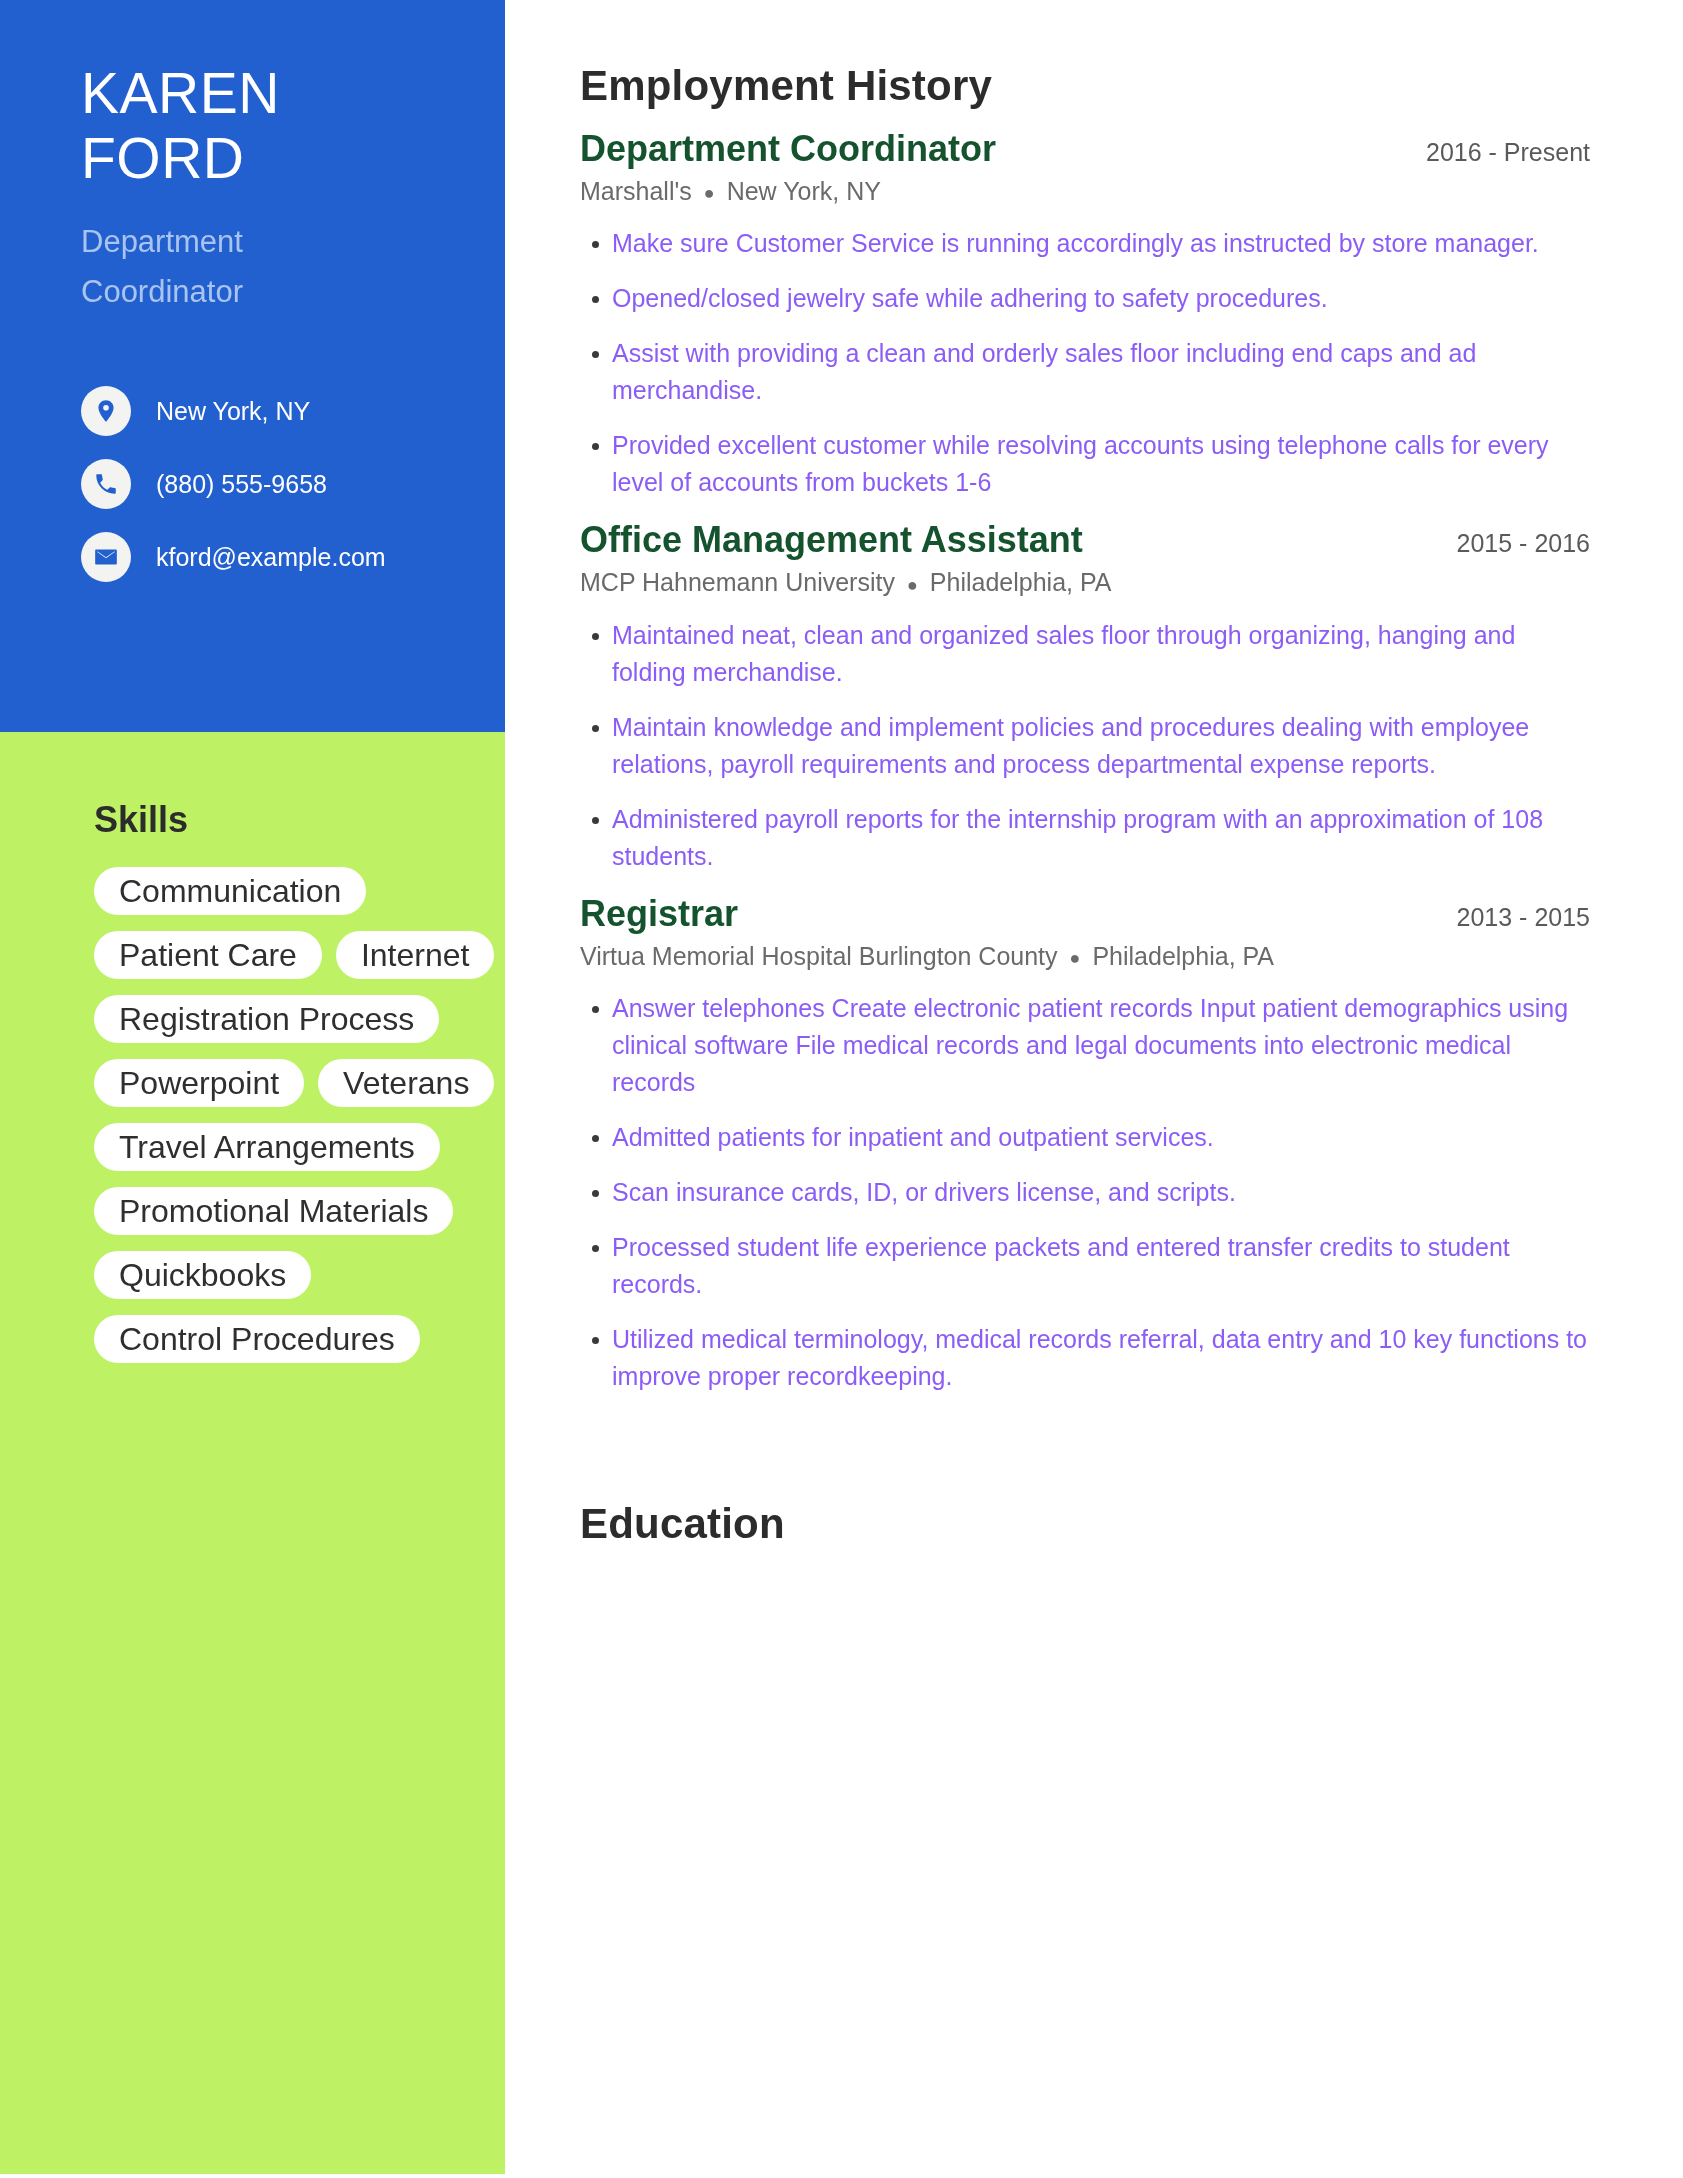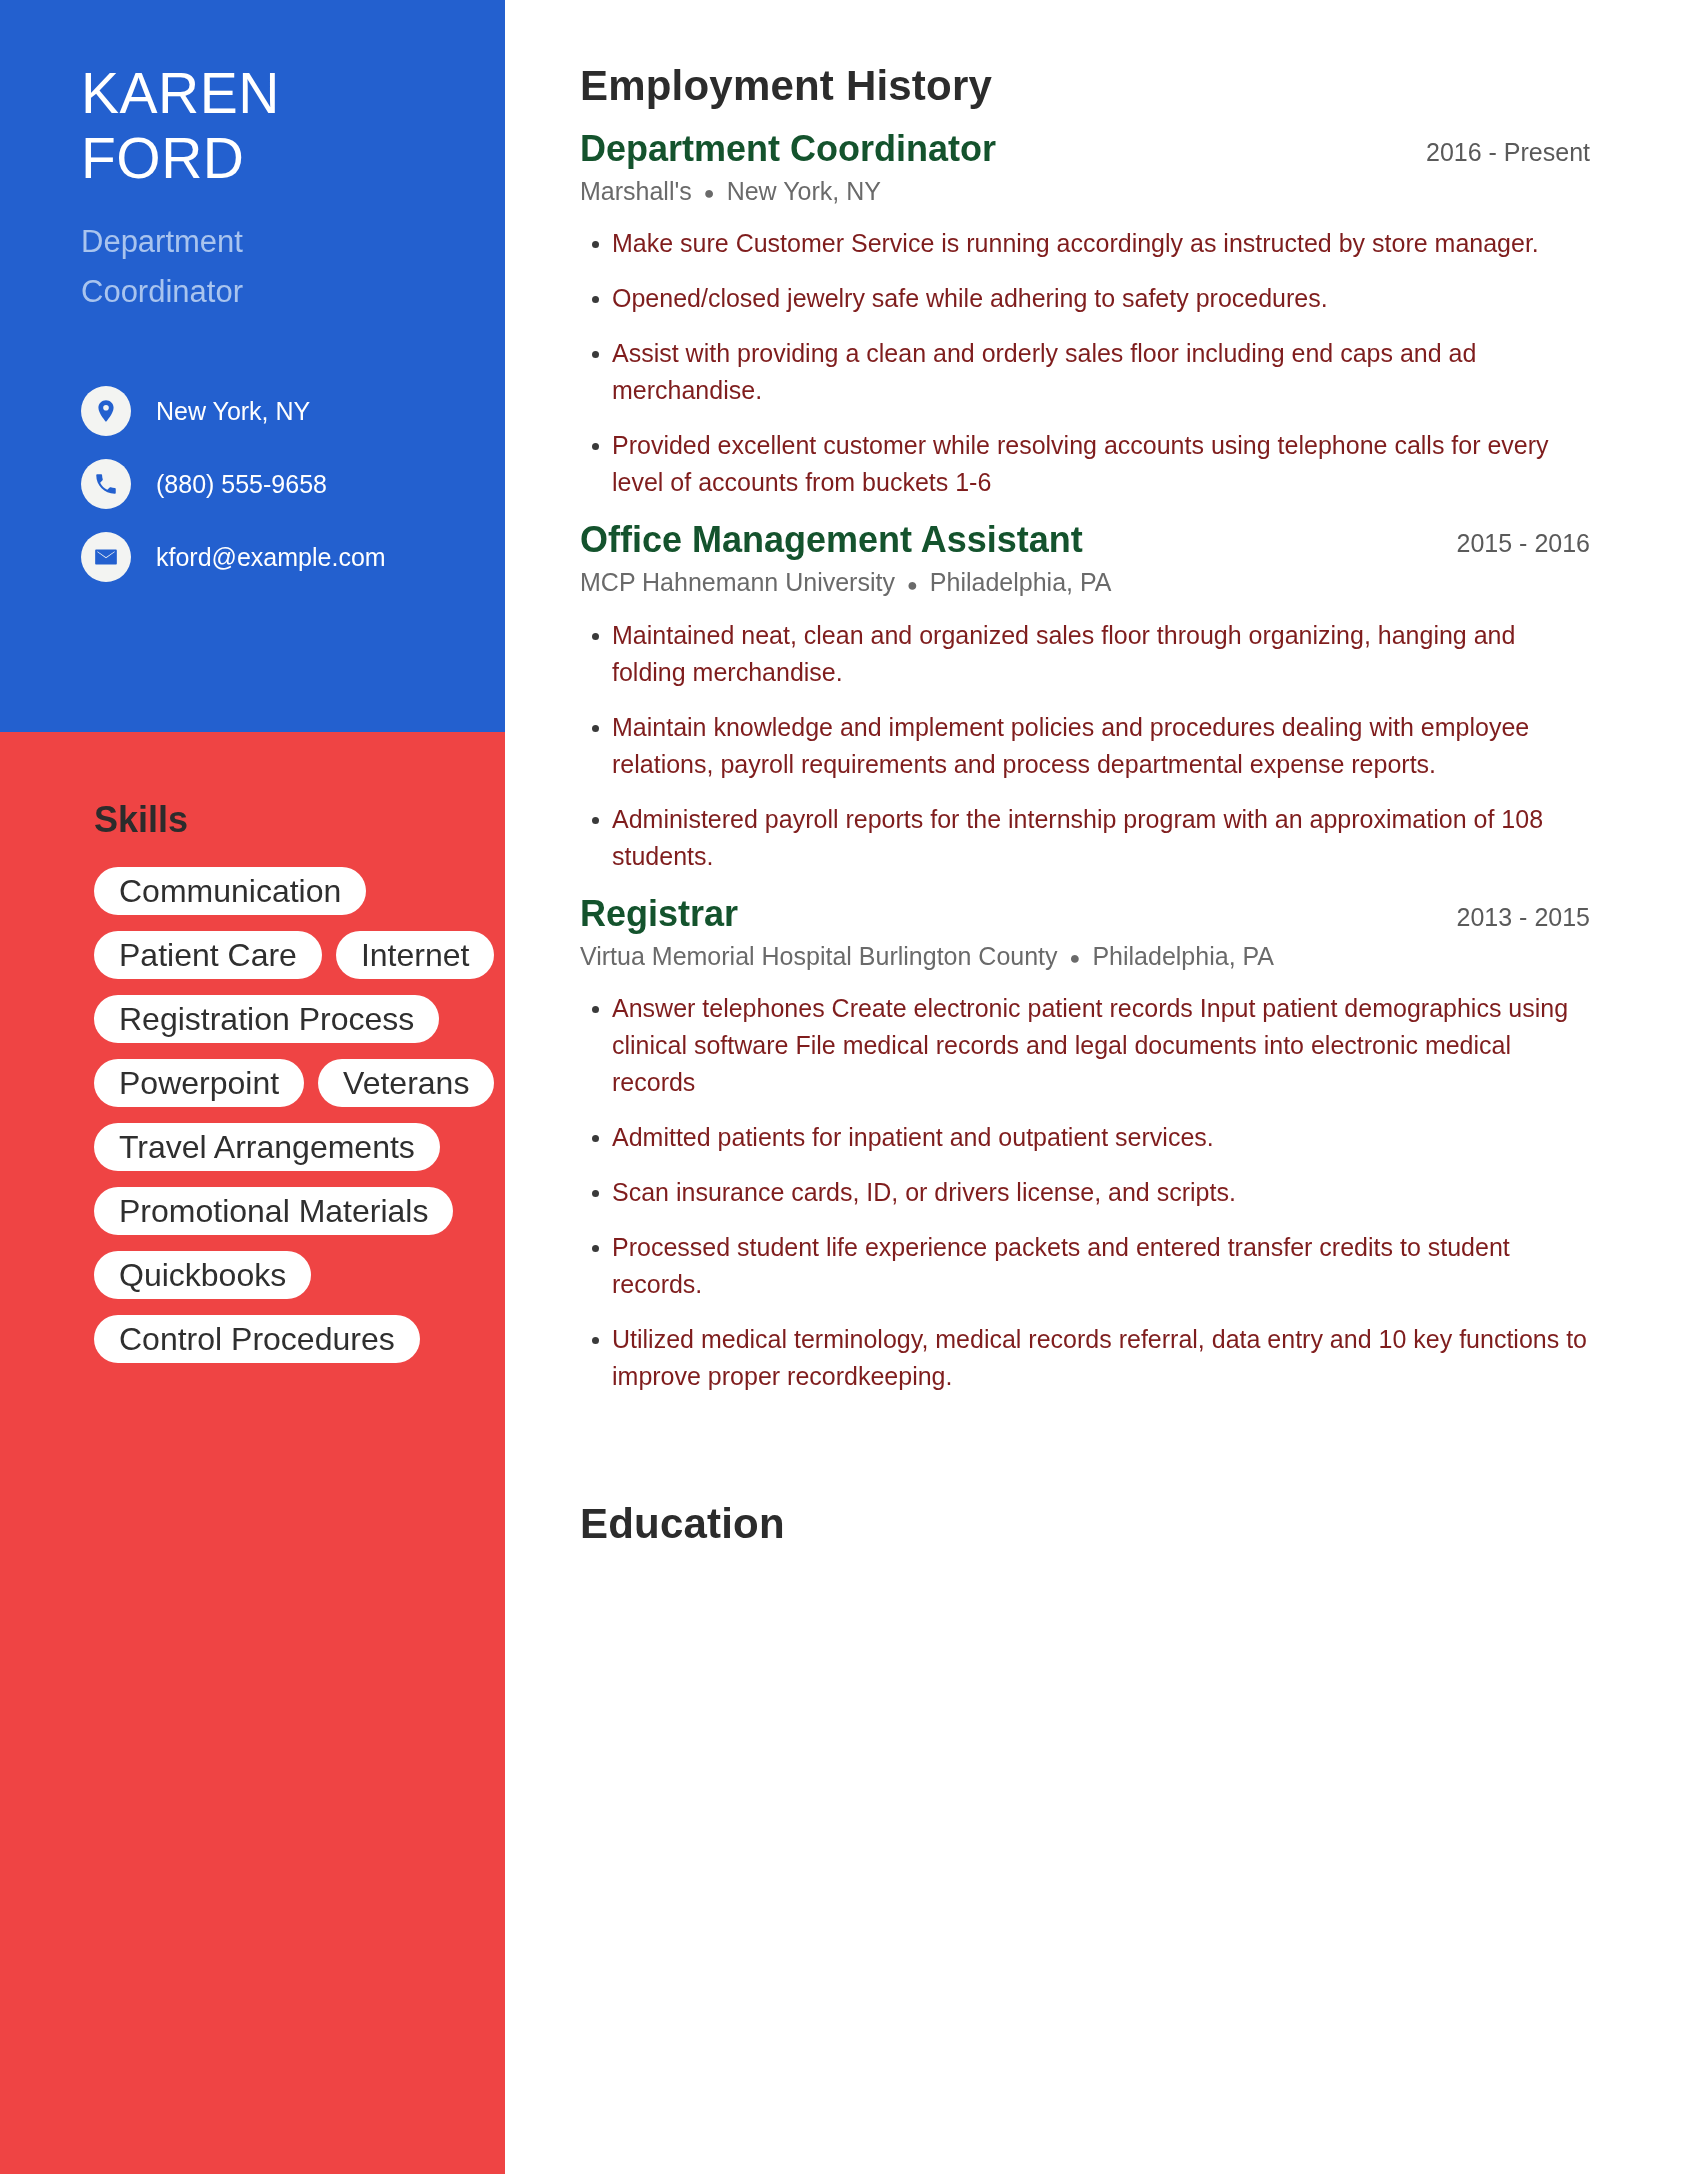--- a/index.html
+++ b/index.html
@@ -23,21 +23,21 @@
     background: #ffffff;
   }
 
   
   .sidebar {
     position: absolute;
     left: 0;
     top: 0;
     width: 505px;
     height: 2174px;
-    background: #ef4444;
+    background: #bef264;
   }
   .sidebar-header {
     position: absolute;
     left: 0;
     top: 0;
     width: 505px;
     height: 732px;
     background: #2360cf;
     box-sizing: border-box;
     padding: 0 0 0 81px;
@@ -179,21 +179,21 @@
     vertical-align: middle;
   }
   .bullets {
     list-style: none;
     margin: 14px 0 0 0;
     padding: 0;
   }
   .bullets li {
     position: relative;
     padding-left: 32px;
-    color: #7f1d1d;
+    color: #8b5cf6;
     font-size: 25px;
     line-height: 37px;
     margin-bottom: 18px;
   }
   .bullets li::before {
     content: "";
     position: absolute;
     left: 12px;
     top: 16px;
     width: 7px;

